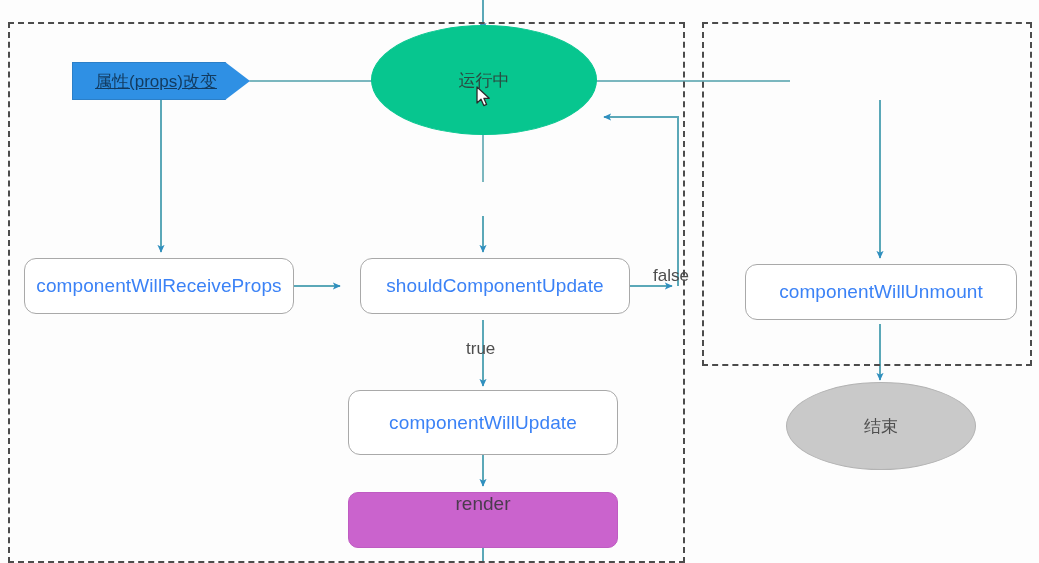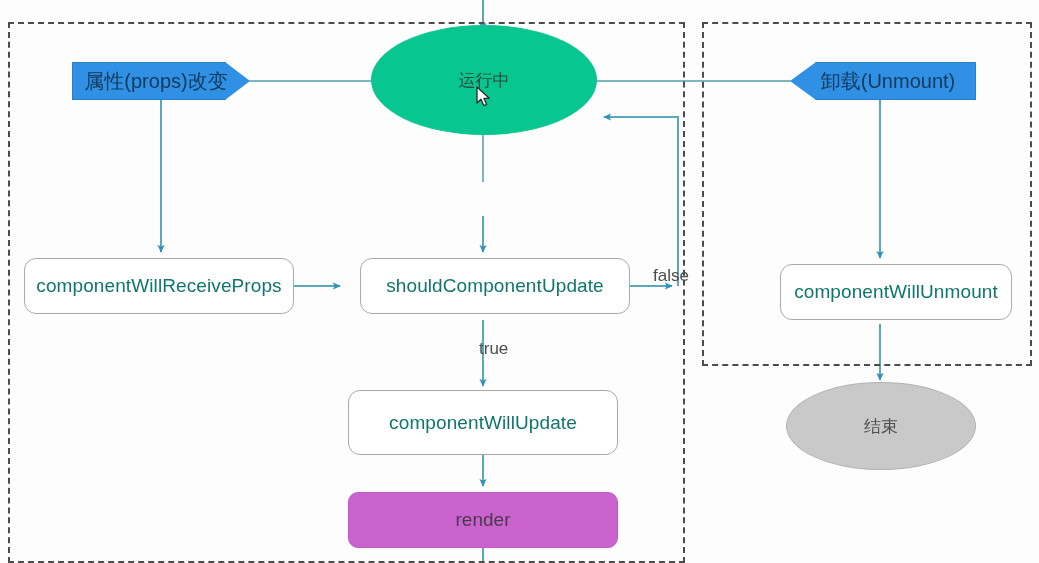--- a/index.html
+++ b/index.html
@@ -36,35 +36,35 @@
   
   .node-box {
     position: absolute;
     box-sizing: border-box;
     background: #ffffff;
     border: 1px solid #a9a9a9;
     border-radius: 12px;
     display: flex;
     align-items: center;
     justify-content: center;
-    color: #0f766e;
+    color: #3b82f6;
     font-size: 19px;
     letter-spacing: 0.1px;
     white-space: nowrap;
   }
 
   
   .node-render {
     position: absolute;
     box-sizing: border-box;
     background: #ca63cd;
     border: 1px solid #bf5cc2;
     border-radius: 10px;
     display: flex;
-    align-items: center;
+    align-items: flex-start;
     justify-content: center;
     color: #4a3b4d;
     font-size: 19px;
   }
 
   
   .node-ellipse {
     position: absolute;
     box-sizing: border-box;
     border-radius: 50%;
@@ -86,23 +86,24 @@
 
   
   .banner {
     position: absolute;
     background: #2f90e4;
     border: 1px solid #2b7fc8;
     display: flex;
     align-items: center;
     justify-content: center;
     color: #123a5e;
-    font-size: 20px;
+    font-size: 17px;
     white-space: nowrap;
     box-sizing: border-box;
+    text-decoration: underline;
   }
   .banner-right {
     clip-path: polygon(0 0, 86% 0, 100% 50%, 86% 100%, 0 100%);
   }
   .banner-left {
     clip-path: polygon(14% 0, 100% 0, 100% 100%, 14% 100%, 0 50%);
   }
   .banner-label {
     pointer-events: none;
   }
@@ -181,45 +182,42 @@
 
   <div class="node-ellipse ellipse-running" style="left:371px; top:25px; width:226px; height:110px;">
     <span>运行中</span>
   </div>
 
   <div class="banner banner-right" style="left:72px; top:62px; width:178px; height:38px;">
     <span class="banner-label">属性(props)改变</span>
   </div>
 
 
-  <div class="banner banner-left" style="left:790px; top:62px; width:186px; height:38px;">
-    <span class="banner-label">卸载(Unmount)</span>
-  </div>
 
   <div class="node-box" style="left:24px; top:258px; width:270px; height:56px;">
     <span>componentWillReceiveProps</span>
   </div>
 
   <div class="node-box" style="left:360px; top:258px; width:270px; height:56px;">
     <span>shouldComponentUpdate</span>
   </div>
 
   <div class="node-box" style="left:348px; top:390px; width:270px; height:65px;">
     <span>componentWillUpdate</span>
   </div>
 
   <div class="node-render" style="left:348px; top:492px; width:270px; height:56px;">
     <span>render</span>
   </div>
 
-  <div class="node-box" style="left:780px; top:264px; width:232px; height:56px;">
+  <div class="node-box" style="left:745px; top:264px; width:272px; height:56px;">
     <span>componentWillUnmount</span>
   </div>
 
   <div class="edge-label" style="left:621px; top:266px;margin-left:32px;">false</div>
 
-  <div class="edge-label" style="left:466px; top:339px;margin-left:13px;">true</div>
+  <div class="edge-label" style="left:466px; top:339px;">true</div>
 
   <svg id="cursor" viewBox="0 0 16 22" style="left:476px; top:86px;">
     <path d="M1,1 L1,17 L5,13.2 L7.8,19.6 L10.6,18.4 L7.9,12.3 L13.2,12.3 Z" fill="#ffffff" stroke="#2b2b2b" stroke-width="1.3" stroke-linejoin="round"></path>
   </svg>
 
 </div>
 
 </body></html>

